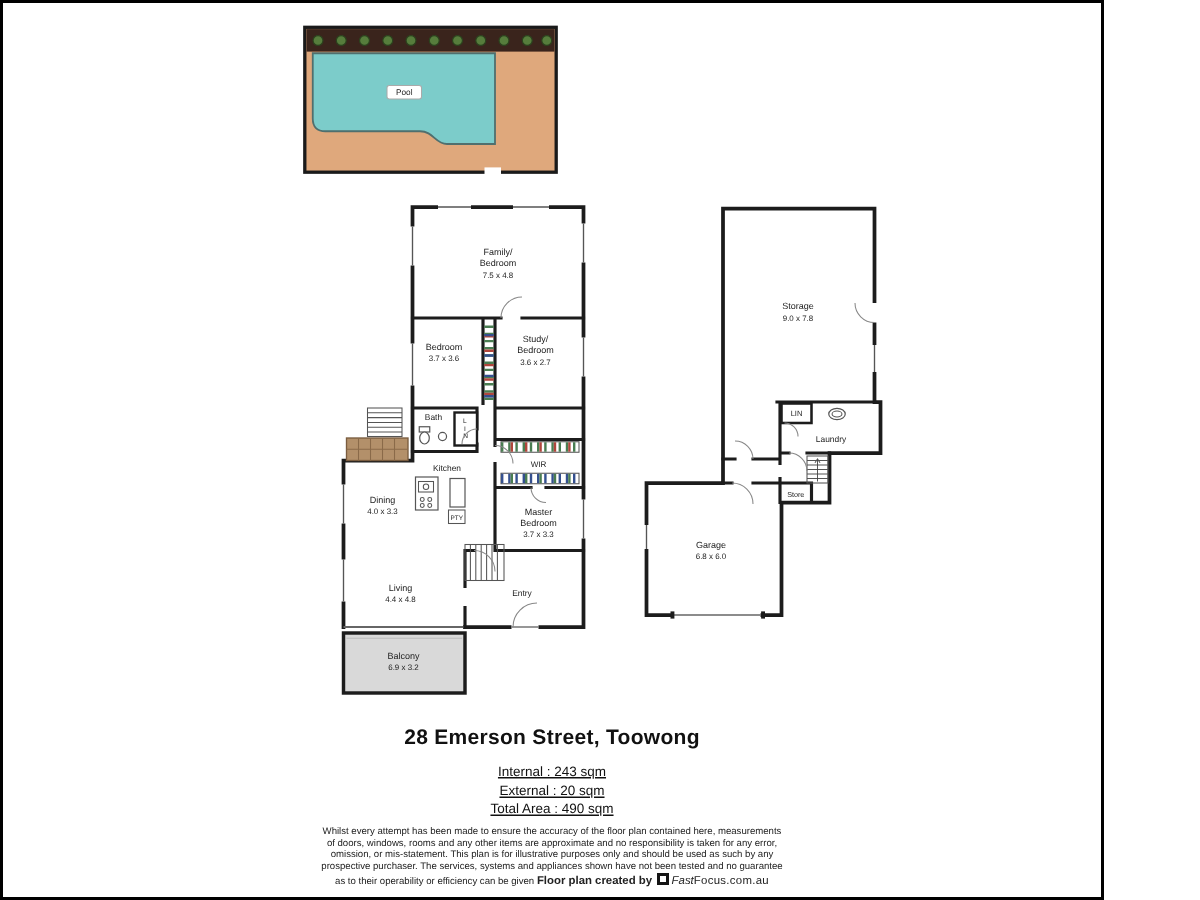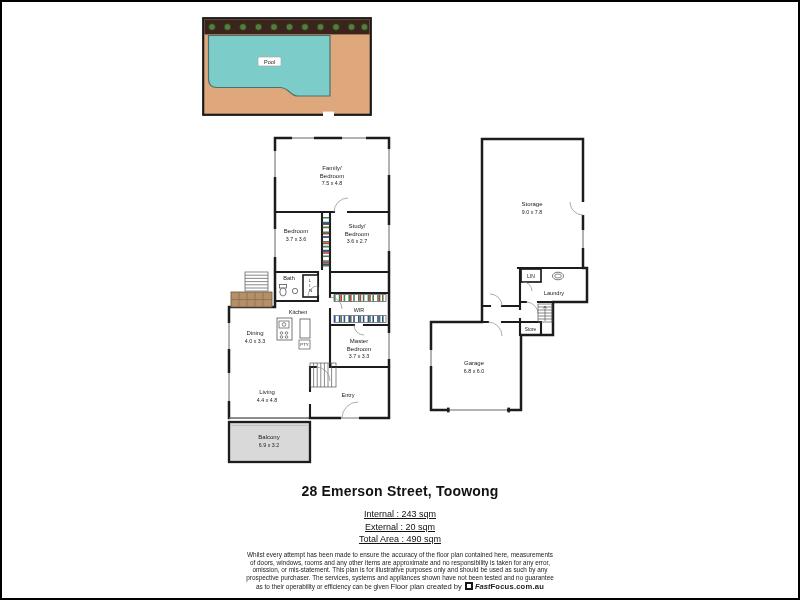--- a/index.html
+++ b/index.html
@@ -1,38 +1,38 @@
 <!DOCTYPE html>
 <html><head>
 <meta charset="utf-8">
 <style>
   html,body{margin:0;padding:0;background:#fff;}
-  .stage{position:relative;width:800px;height:600px;background:#ffffff;overflow:hidden;
+  .stage{position:relative;width:736px;height:600px;background:#ffffff;overflow:hidden;
          font-family:"Liberation Sans",sans-serif;}
   .frame{position:absolute;inset:0;border:2px solid #000;box-sizing:border-box;pointer-events:none;}
   svg{position:absolute;overflow:visible;}
   
   .wl{stroke:#1c1c1c;stroke-width:2.5;fill:none;stroke-linecap:square;}
   .wl2{stroke:#1c1c1c;stroke-width:2.1;fill:none;stroke-linecap:square;}
   .tn{stroke:#555;stroke-width:0.7;fill:none;}
   .fx{stroke:#555;stroke-width:0.8;fill:#fff;}
   .dr{stroke:#888;stroke-width:0.7;fill:none;}
   .lbl{font-family:"Liberation Sans",sans-serif;fill:#222;text-anchor:middle;}
   .win rect{fill:#fff;stroke:none;}
   .win line{stroke:#555;stroke-width:0.9;}
   
   .details{position:absolute;left:0;right:0;top:483px;text-align:center;color:#111;}
   .title{font-size:14px;font-weight:bold;letter-spacing:0.2px;margin-bottom:9px;}
   .area-line{font-size:9px;line-height:12.5px;text-decoration:underline;}
   .disclaimer{position:absolute;left:0;right:0;top:551px;text-align:center;
               font-size:6.4px;line-height:7.7px;color:#222;}
-  .credit{font-weight:normal;font-size:7.6px;}
+  .credit{font-weight:bold;font-size:7.6px;}
   .brand{font-size:7.6px;}
-  .brand .fast{font-weight:bold;font-style:italic;}
-  .brand .focus{font-weight:bold;letter-spacing:0.2px;}
+  .brand .fast{font-weight:normal;font-style:italic;}
+  .brand .focus{font-weight:normal;letter-spacing:0.2px;}
   .logo-sq{display:inline-block;width:8px;height:8px;background:#151515;
            vertical-align:-1px;margin:0 2px 0 3px;position:relative;}
   .logo-sq::after{content:"";position:absolute;left:2px;top:2px;width:4px;height:4px;background:#fff;}
 </style>
 </head>
 <body>
 
 <div class="stage">
   <div class="frame"></div>
 

